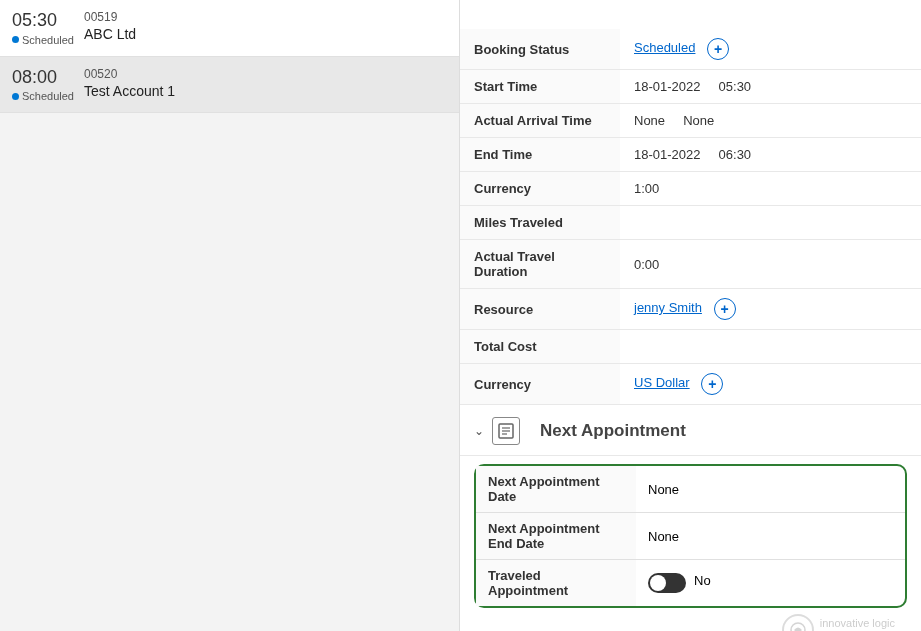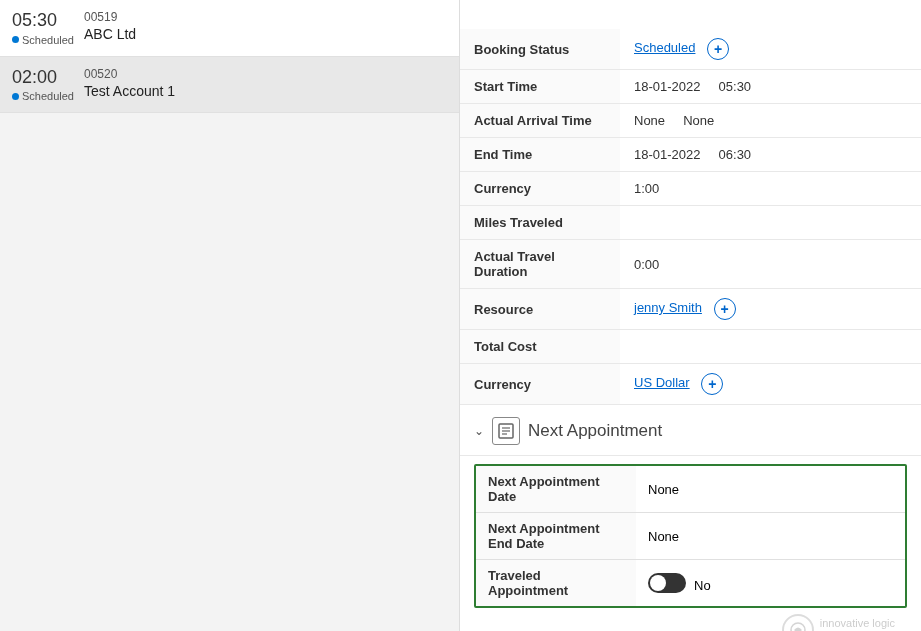--- a/index.html
+++ b/index.html
@@ -162,28 +162,29 @@
       display: inline-flex;
       align-items: center;
       justify-content: center;
       font-size: 14px;
       color: #555;
     }
 
     .section-title {
       font-size: 17px;
       color: #444;
-      font-weight: 400;
+      font-weight: 700;
+      margin-left: 12px;
     }
 
     
     .next-appt-box {
       border: 2px solid #2e7d32;
       margin: 8px 14px;
-      border-radius: 2px;
+      border-radius: 10px;
     }
 
     .next-appt-table {
       width: 100%;
       border-collapse: collapse;
     }
 
     .next-appt-table tr {
       border-bottom: 1px solid #e0e0e0;
     }
@@ -200,21 +201,21 @@
     .next-appt-table td:first-child {
       font-weight: 600;
       color: #333;
       width: 160px;
       background: #fafafa;
     }
 
     
     .toggle-container {
       display: flex;
-      align-items: flex-end;
+      align-items: flex-start;
       gap: 8px;
     }
 
     .toggle {
       position: relative;
       width: 38px;
       height: 20px;
     }
 
     .toggle-track {
@@ -262,21 +263,21 @@
         <span>Scheduled</span>
       </div>
     </div>
     <div class="appt-info">
       <div class="appt-number">00519</div>
       <div class="appt-name">ABC Ltd</div>
     </div>
   </div>
   <div class="appointment-item appt-gray">
     <div class="appt-time">
-      <div class="time">02:00</div>
+      <div class="time">08:00</div>
       <div class="status">
         <span class="status-dot"></span>
         <span>Scheduled</span>
       </div>
     </div>
     <div class="appt-info">
       <div class="appt-number">00520</div>
       <div class="appt-name">Test Account 1</div>
     </div>
   </div>

